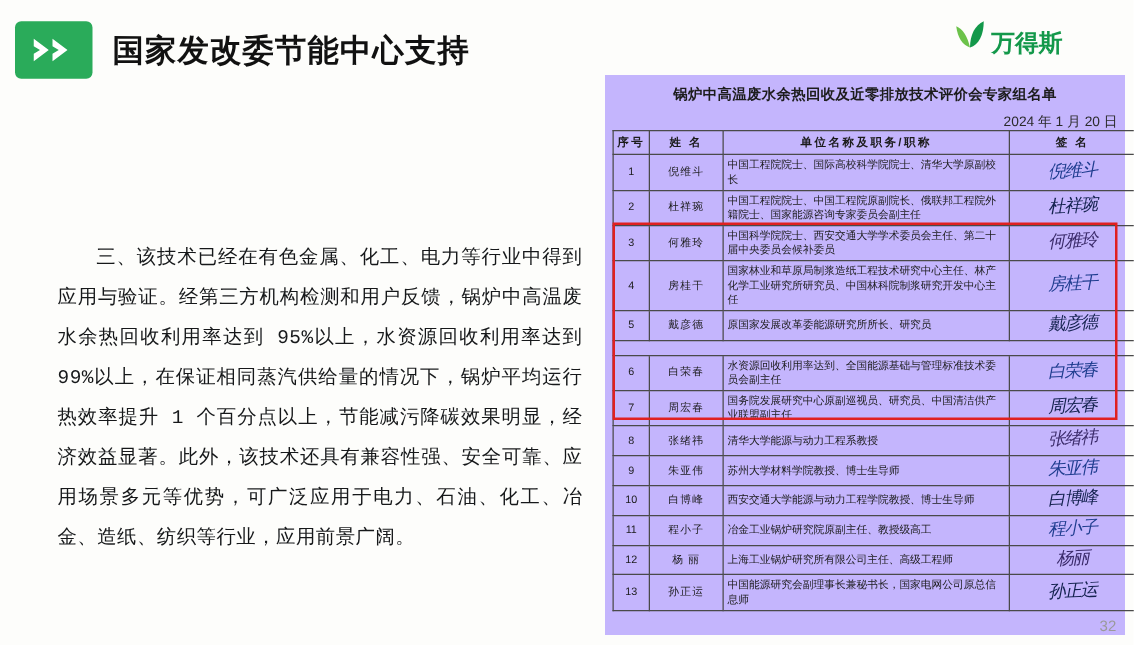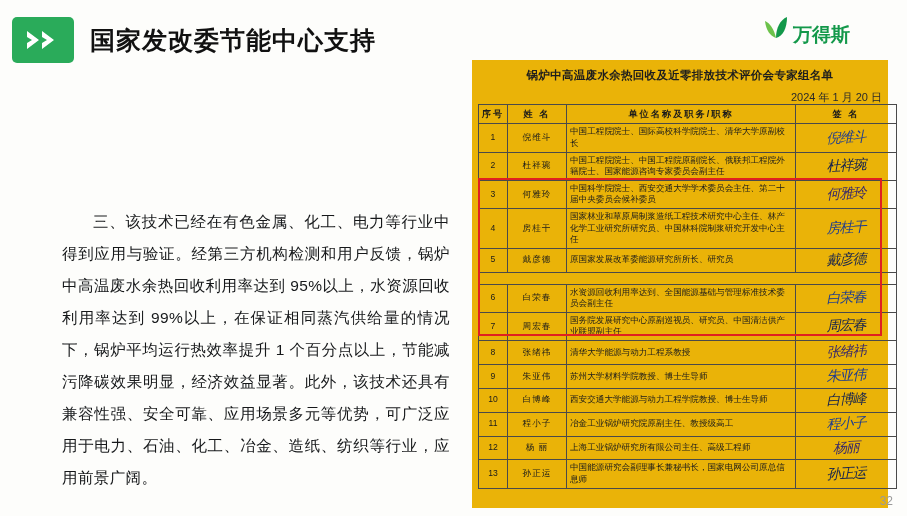--- a/index.html
+++ b/index.html
@@ -92,30 +92,30 @@
     left: 46px;
     top: 190px;
     width: 420px;
     font-size: 15.5px;
     line-height: 32px;
     color: #16181a;
     text-align: justify;
     text-justify: inter-ideograph;
     letter-spacing: 0.4px;
   }
-  .body-text p { margin: 16px; text-indent: 2em; }
+  .body-text p { margin: 0; text-indent: 2em; font-family: Liberation Mono, monospace; }
 
   
   .scan {
     position: absolute;
-    left: 472px;
+    left: 484px;
     top: 60px;
     width: 416px;
     height: 448px;
-    background: #eab308;
+    background: #c4b5fd;
   }
   .scan-title {
     position: absolute;
     left: 0;
     top: 8px;
     width: 416px;
     text-align: center;
     font-size: 11.5px;
     font-weight: bold;
     color: #1d1d1d;

